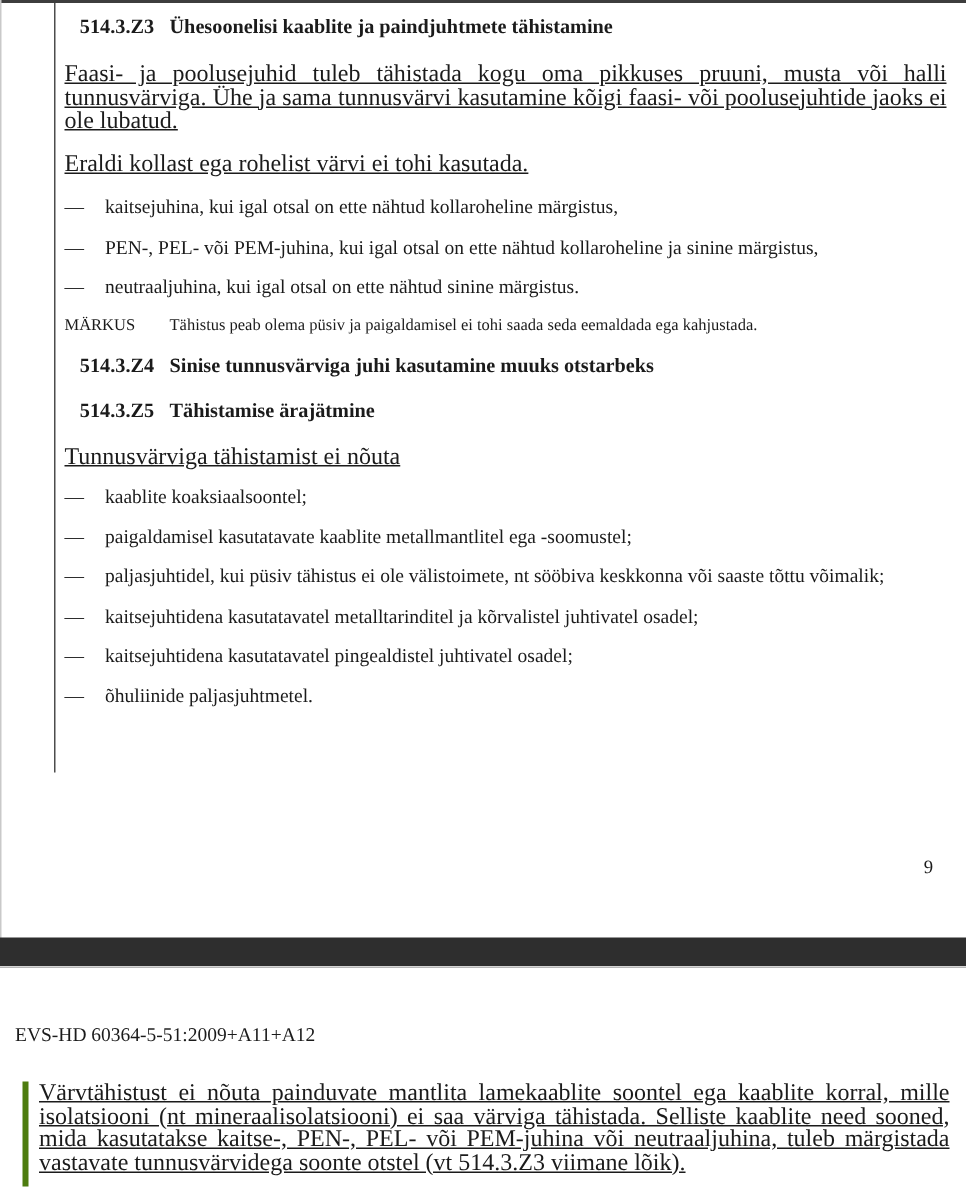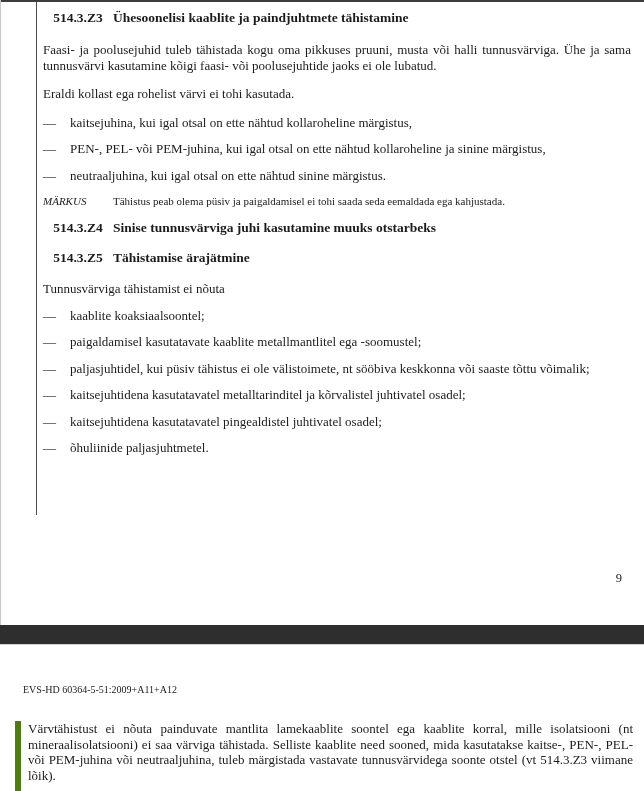--- a/index.html
+++ b/index.html
@@ -43,69 +43,70 @@
   .clause-heading {
     display: flex;
     font-weight: bold;
     font-size: 13.5px;
     line-height: 16px;
     margin: 2px 0 16px 0;
     text-align: center;
   }
   .clause-heading .num { width: 70px; flex: none; }
   .para {
-    font-size: 13px;
+    font-size: 16px;
     line-height: 15.5px;
     text-align: justify;
     margin: 0 0 13px 0;
+    text-decoration: underline;
   }
   .para.tight { margin-bottom: 12px; }
   .bullet {
     display: flex;
     font-size: 13px;
     line-height: 15.5px;
     margin: 0 0 11px 0;
   }
   .bullet .dash { width: 27px; flex: none; }
   .bullet .btxt { flex: 1; }
   .note {
     display: flex;
     font-size: 11px;
     line-height: 14px;
     margin: 6px 0 12px 0;
   }
-  .note .nlabel { width: 70px; flex: none; font-style: italic; }
+  .note .nlabel { width: 70px; flex: none; }
   .h-z4 { margin-top: 4px; margin-bottom: 14px; }
   .h-z5 { margin-top: 0; margin-bottom: 15px; }
   .p-intro { margin-bottom: 11px; }
   .page-number {
     position: absolute;
     top: 571px; right: 22px;
     font-size: 12.5px;
   }
   
   .sep-bar {
     position: absolute;
     top: 625px; left: 0;
     width: 644px; height: 19px;
     background: #2e2e2e;
     border-bottom: 1px solid #d6d6d6;
   }
   
   .running-header {
     position: absolute;
-    top: 682px; left: 23px;
-    font-size: 10px;
+    top: 682px; left: 10px;
+    font-size: 13px;
     line-height: 15px;
   }
   .amend-block {
     position: absolute;
     top: 721px; left: 15px; right: 11px;
     bottom: 0;
-    border-left: 6px solid #4d7c0f;
+    border-left: 4px solid #4d7c0f;
     padding-left: 7px;
   }
   .amend-block .para { margin: 0; }
 </style>
 </head>
 <body>
 
 <div class="top-rule"></div>
 <div class="left-edge"></div>
 <div class="changebar-top"></div>

